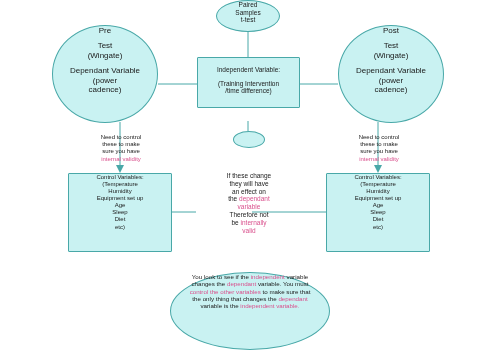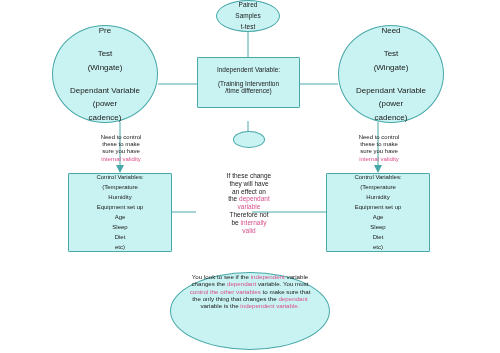--- a/index.html
+++ b/index.html
@@ -18,21 +18,21 @@
   .node {
     position: absolute;
     box-sizing: border-box;
     background: #c9f2f2;
     border: 1px solid #49a8a8;
     color: #1a1a1a;
     text-align: center;
     display: flex;
     flex-direction: column;
     align-items: center;
-    justify-content: space-between;
+    justify-content: flex-start;
     line-height: 1.18;
   }
   .ellipse { border-radius: 50%; }
   .rect { border-radius: 1px; }
   .line-txt { display: block; }
   .sp { height: 6px; }
   .plain-label {
     position: absolute;
     text-align: center;
     color: #1a1a1a;
@@ -81,21 +81,21 @@
     <span class="sp"></span>
     <span class="line-txt">Test</span>
     <span class="line-txt">(Wingate)</span>
     <span class="sp"></span>
     <span class="line-txt">Dependant Variable</span>
     <span class="line-txt">(power</span>
     <span class="line-txt">cadence)</span>
   </div>
 
   <div class="node ellipse" style="left:338px; top:25px; width:106px; height:98px; font-size:8px;">
-    <span class="line-txt">Need</span>
+    <span class="line-txt">Post</span>
     <span class="sp"></span>
     <span class="line-txt">Test</span>
     <span class="line-txt">(Wingate)</span>
     <span class="sp"></span>
     <span class="line-txt">Dependant Variable</span>
     <span class="line-txt">(power</span>
     <span class="line-txt">cadence)</span>
   </div>
 
   <div class="node rect" style="left:197px; top:57px; width:103px; height:51px; font-size:6.5px; justify-content:flex-start; padding-top:8px;">

